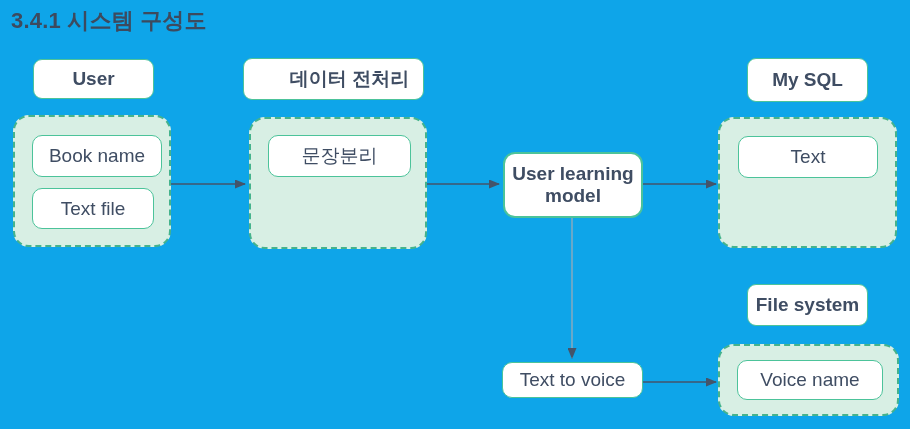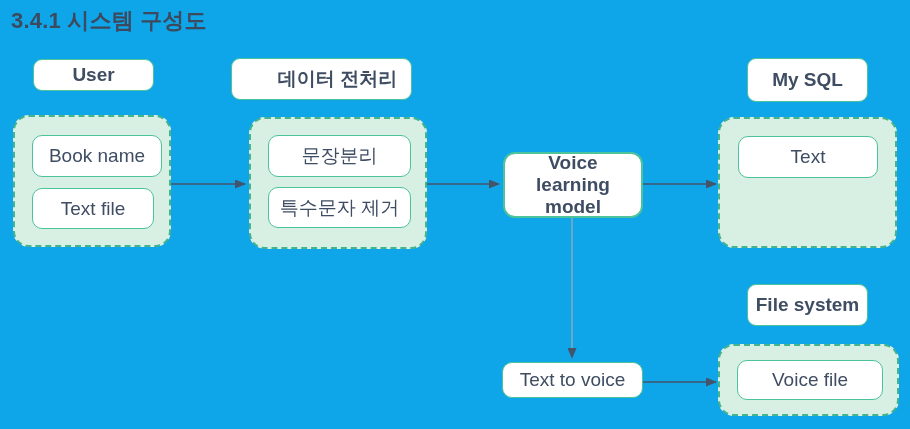--- a/index.html
+++ b/index.html
@@ -51,22 +51,22 @@
     border-radius: 10px;
   }
   .svg-arrows {
     position: absolute;
     left: 0;
     top: 0;
     pointer-events: none;
   }
 
   
-  #user-label        { left: 33px;  top: 59px;  width: 121px; height: 32px; }
-  #preprocess-label  { left: 231px; top: 58px;  width: 181px; height: 42px; padding-left: 32px; }
+  #user-label        { left: 33px;  top: 59px;  width: 121px; height: 40px; }
+  #preprocess-label  { left: 243px; top: 58px;  width: 181px; height: 42px; padding-left: 32px; }
   #mysql-label       { left: 747px; top: 58px;  width: 121px; height: 44px; }
   #filesystem-label  { left: 747px; top: 284px; width: 121px; height: 42px; }
 
   
   #user-group        { left: 13px;  top: 115px; width: 158px; height: 132px; }
   #preprocess-group  { left: 249px; top: 117px; width: 178px; height: 132px; }
   #mysql-group       { left: 718px; top: 117px; width: 179px; height: 131px; }
   #voice-group       { left: 718px; top: 344px; width: 181px; height: 72px;  }
 
   
@@ -117,20 +117,19 @@
   <div class="node label-box" id="filesystem-label">File system</div>
 
   <div class="group" id="user-group"></div>
   <div class="group" id="preprocess-group"></div>
   <div class="group" id="mysql-group"></div>
   <div class="group" id="voice-group"></div>
 
   <div class="node item" id="book-name-box">Book name</div>
   <div class="node item" id="text-file-box">Text file</div>
   <div class="node item" id="sentence-box">문장분리</div>
-  <div class="node item" id="specialchar-box">특수문자 제거</div>
   <div class="node item" id="text-box">Text</div>
-  <div class="node item" id="voice-file-box">Voice file</div>
+  <div class="node item" id="voice-file-box">Voice name</div>
 
-  <div class="node" id="dlm-box">Voice learning model</div>
+  <div class="node" id="dlm-box">User learning model</div>
   <div class="node" id="text-to-voice-box">Text to voice</div>
 
 </div>
 
 </body></html>

